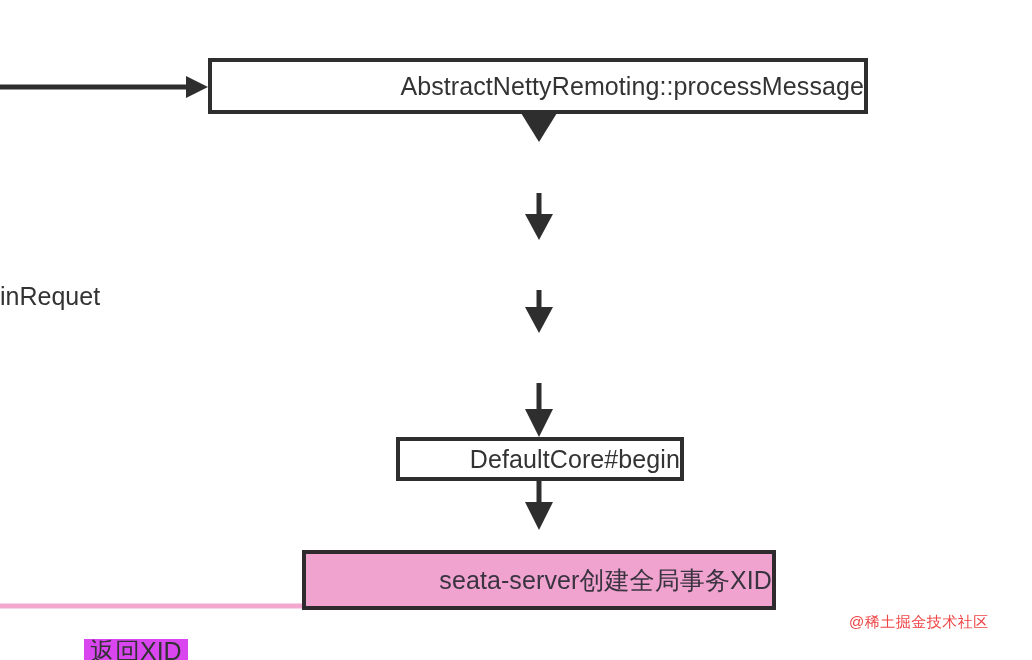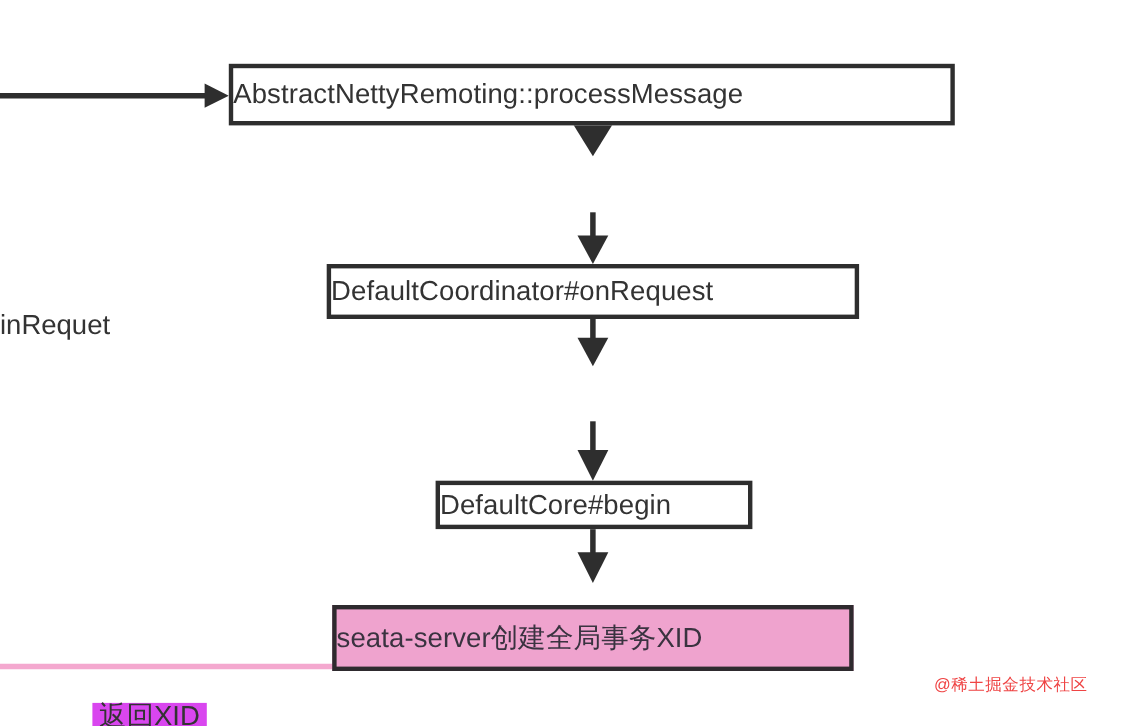--- a/index.html
+++ b/index.html
@@ -22,21 +22,21 @@
     left: 0;
     top: 0;
     width: 1032px;
     height: 660px;
   }
   .node {
     position: absolute;
     box-sizing: border-box;
     display: flex;
     align-items: center;
-    justify-content: flex-start;
+    justify-content: flex-end;
     border: 4px solid #2e2e2e;
     background: #ffffff;
     color: #333333;
     font-size: 25px;
     font-weight: 400;
     letter-spacing: 0.1px;
     white-space: nowrap;
     line-height: 1;
   }
   .node.highlight {
@@ -104,23 +104,20 @@
     <g>
       <path d="M 539 590 L 539 606 L 0 606" stroke="#f4a8cf" stroke-width="5" fill="none"></path>
     </g>
   </svg>
 
   <div class="node" style="left:208px; top:58px; width:660px; height:56px;">
     <span>AbstractNettyRemoting::processMessage</span>
   </div>
 
 
-  <div class="node" style="left:297px; top:240px; width:484px; height:50px;">
-    <span>DefaultCoordinator#onRequest</span>
-  </div>
 
 
   <div class="node" style="left:396px; top:437px; width:288px; height:44px;">
     <span>DefaultCore#begin</span>
   </div>
 
   <div class="node highlight" style="left:302px; top:530px; width:474px; height:60px;margin-top:20px;">
     <span>seata-server创建全局事务XID</span>
   </div>
 

